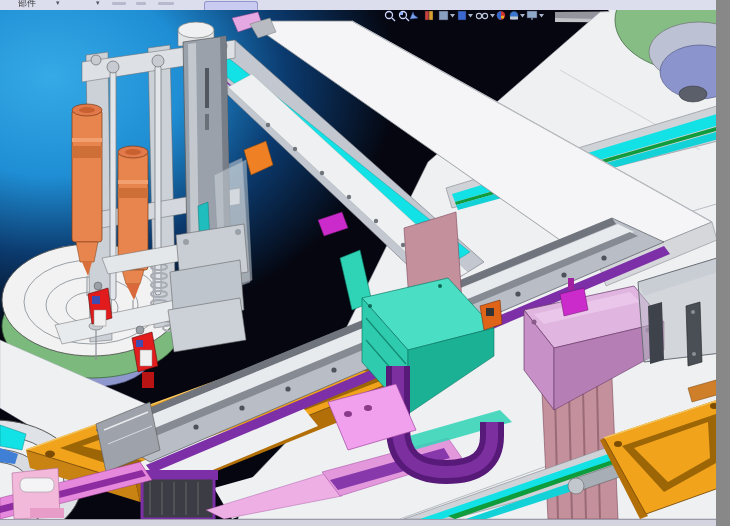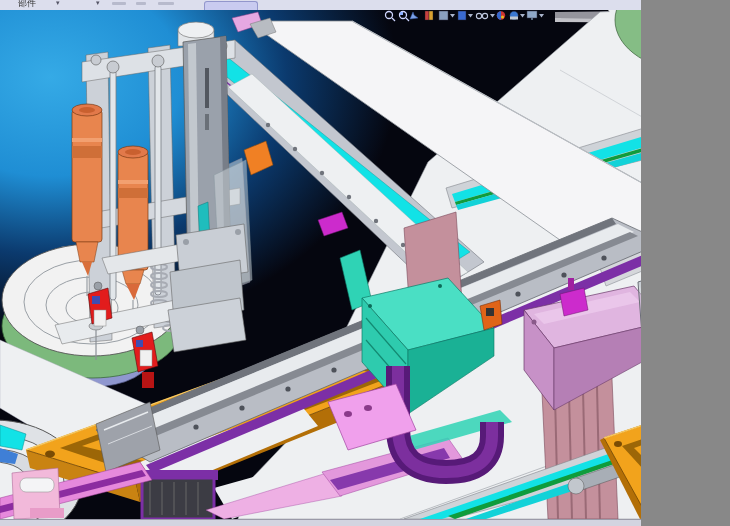--- a/index.html
+++ b/index.html
@@ -1,16 +1,16 @@
 <!DOCTYPE html>
 <html><head>
 <meta charset="utf-8">
 <style>
   html,body{margin:0;padding:0;background:#888;}
-  #app{position:relative;width:641px;height:526px;overflow:hidden;
+  #app{position:relative;width:716px;height:526px;overflow:hidden;
        font-family:"Liberation Sans",sans-serif;background:#05060f;}
   
   #ribbon{position:absolute;left:0;top:0;width:730px;height:10px;background:#dcdeed;
           border-bottom:1px solid #b9bcd0;overflow:hidden;}
   .rb-label{position:absolute;left:18px;top:-3px;font-size:9px;color:#333;}
   .rb-caret{position:absolute;top:-1px;font-size:7px;color:#556;}
   .rb-faint{position:absolute;top:2px;height:3px;background:#b7bacc;border-radius:1px;}
   .rb-active{position:absolute;left:204px;top:1px;width:52px;height:9px;background:#c9cbf0;
              border:1px solid #9296cc;border-bottom:none;border-radius:3px 3px 0 0;}
   

